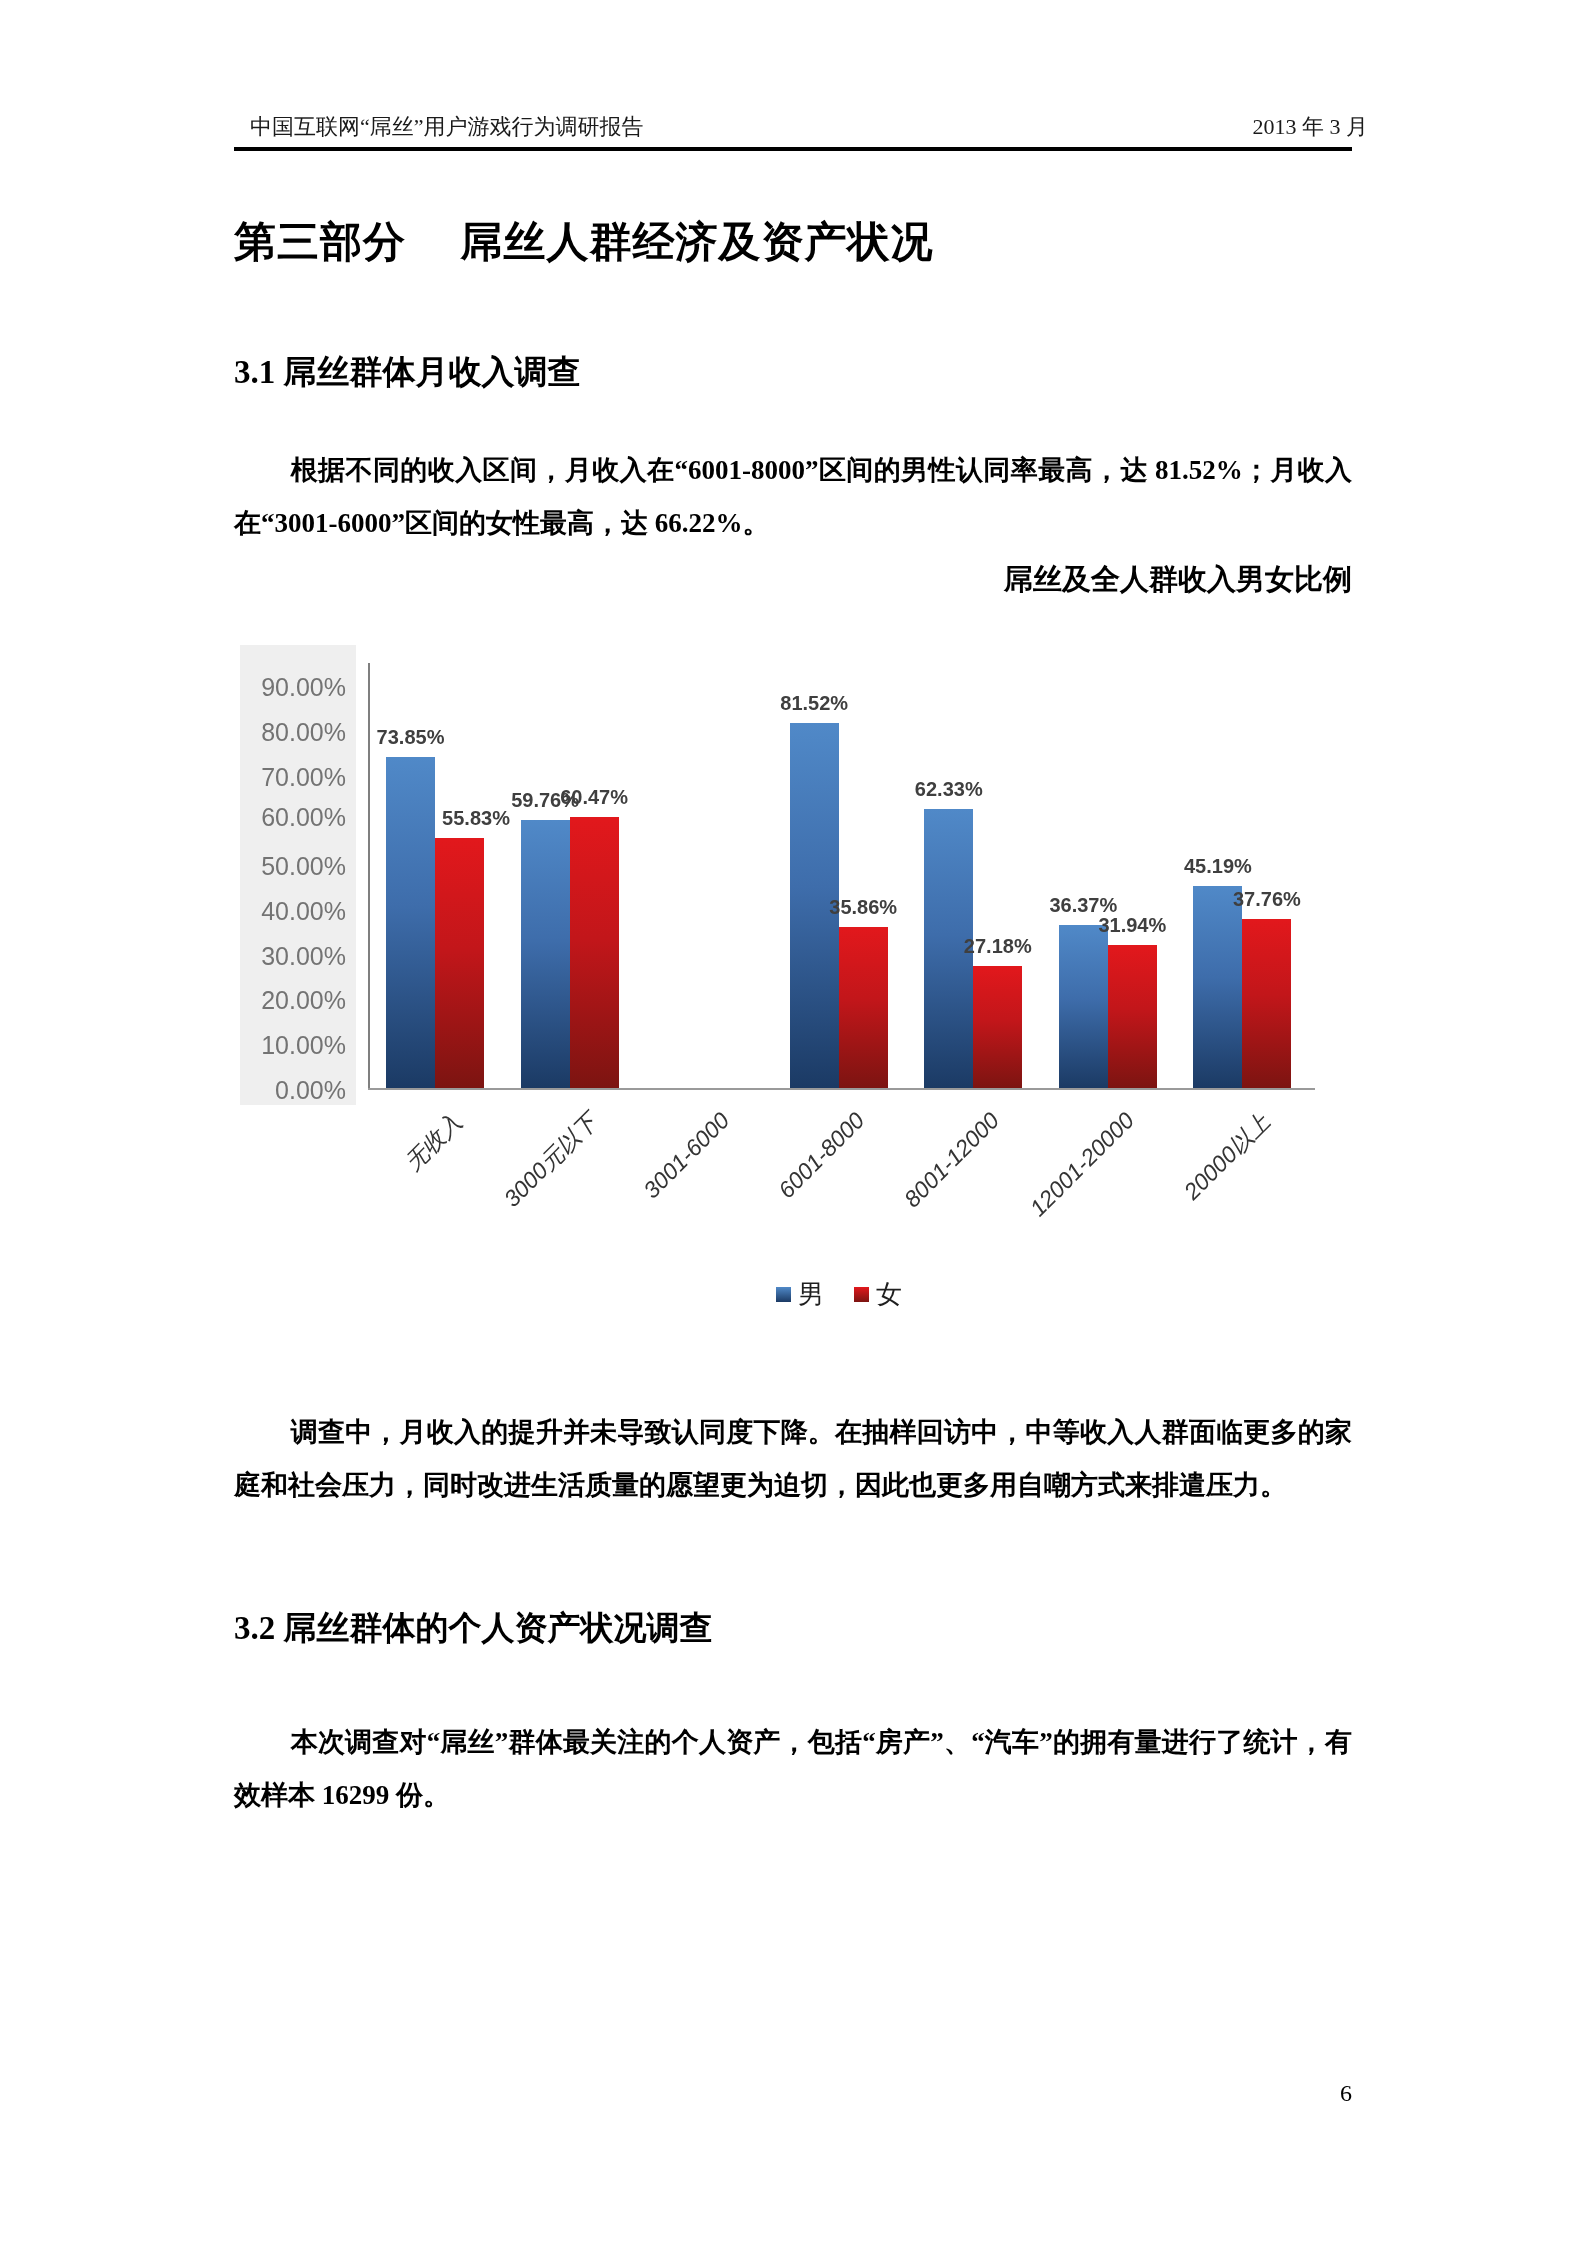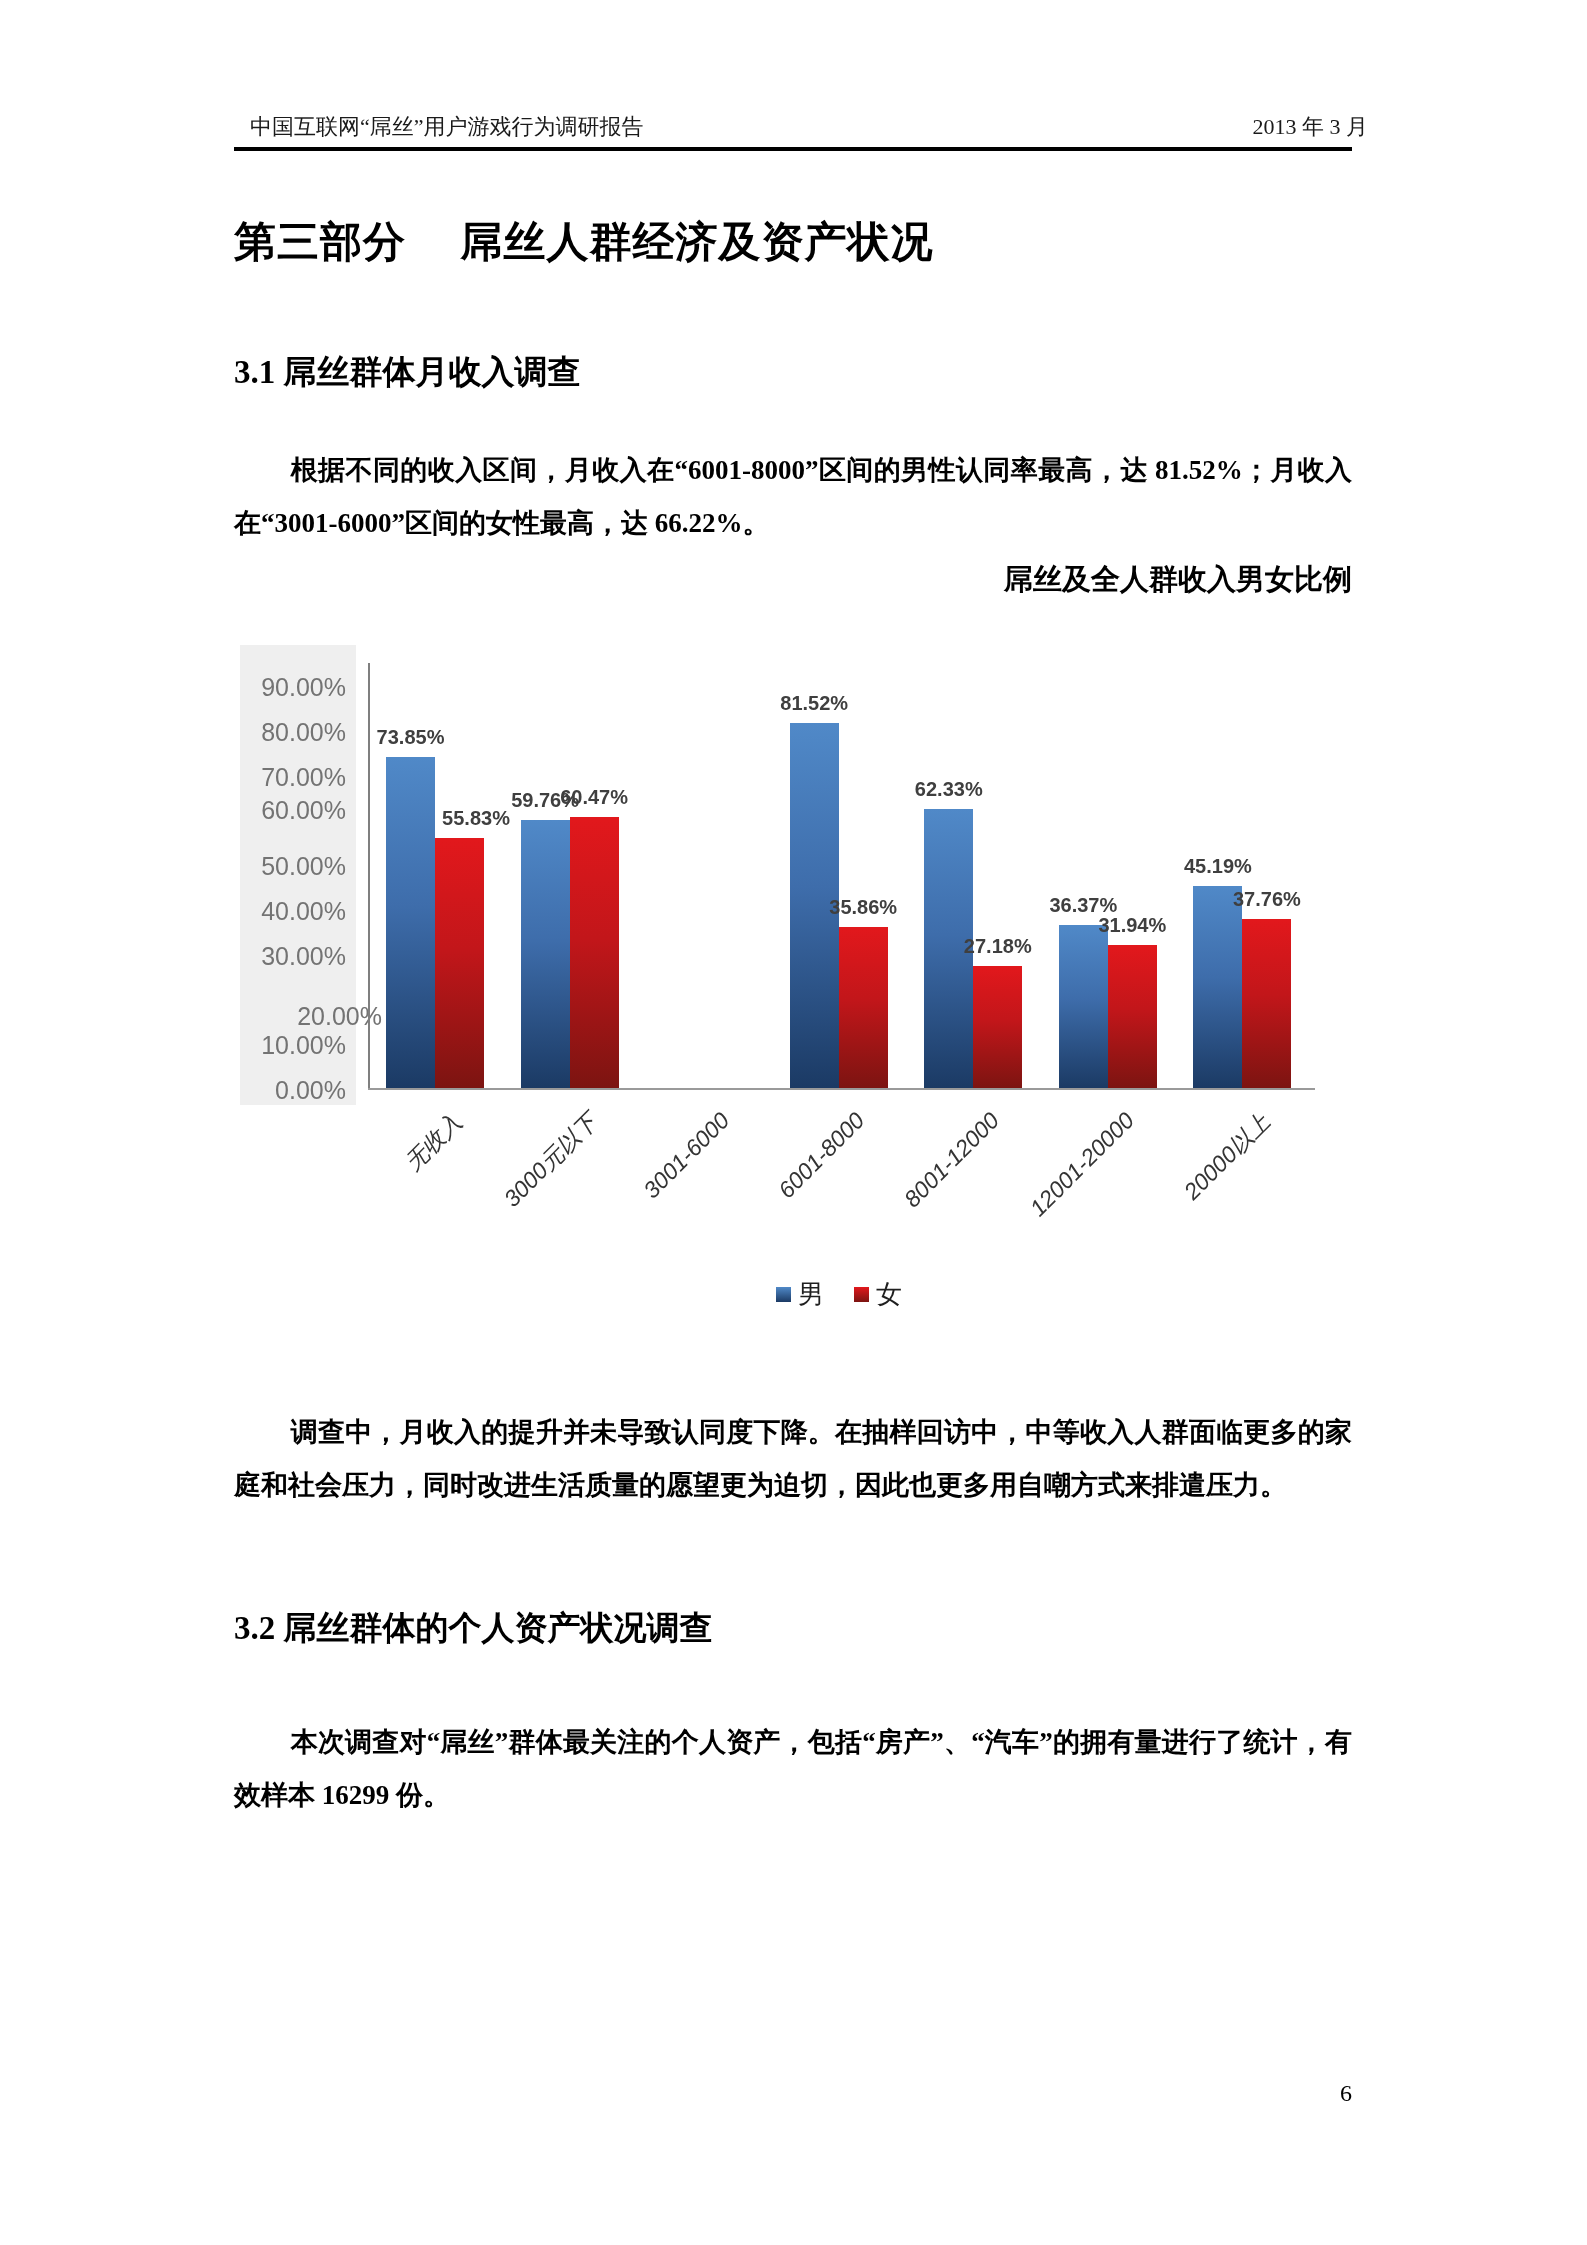--- a/index.html
+++ b/index.html
@@ -59,25 +59,25 @@
 
 <div class="abs para p1">根据不同的收入区间，月收入在“6001-8000”区间的男性认同率最高，达 81.52%；月收入在“3001-6000”区间的女性最高，达 66.22%。</div>
 
 <div class="abs chart-title">屌丝及全人群收入男女比例</div>
 
 <div class="abs chart" id="chart">
   <div class="y-gutter" id="yAxis">
       <div class="y-tick" style="top: 28px;">90.00%</div>
       <div class="y-tick" style="top: 72.7778px;">80.00%</div>
       <div class="y-tick" style="top: 117.556px;">70.00%</div>
-      <div class="y-tick" style="top: 151px;">60.00%</div>
+      <div class="y-tick" style="top: 158px;">60.00%</div>
       <div class="y-tick" style="top: 207.111px;">50.00%</div>
       <div class="y-tick" style="top: 251.889px;">40.00%</div>
       <div class="y-tick" style="top: 296.667px;">30.00%</div>
-      <div class="y-tick" style="top: 357px; padding-left: 36px;">20.00%</div>
+      <div class="y-tick" style="top: 341px;">20.00%</div>
       <div class="y-tick" style="top: 386.222px;">10.00%</div>
       <div class="y-tick" style="top: 431px;">0.00%</div>
     </div>
   <div class="plot">
     <div class="axis-v"></div>
     <div class="axis-h"></div>
     <div class="bars-layer" id="barsLayer">
         <div class="group" style="left: 0px; width: 134.571px;">
           <div class="bar" style="left: 18px; width: 49px; height: 330.684px; background: linear-gradient(rgb(80, 137, 200) 0%, rgb(62, 109, 171) 45%, rgb(27, 58, 100) 100%);"></div>
           <div class="bar-label" style="left: 42.5px; bottom: 338.684px;">73.85%</div>

